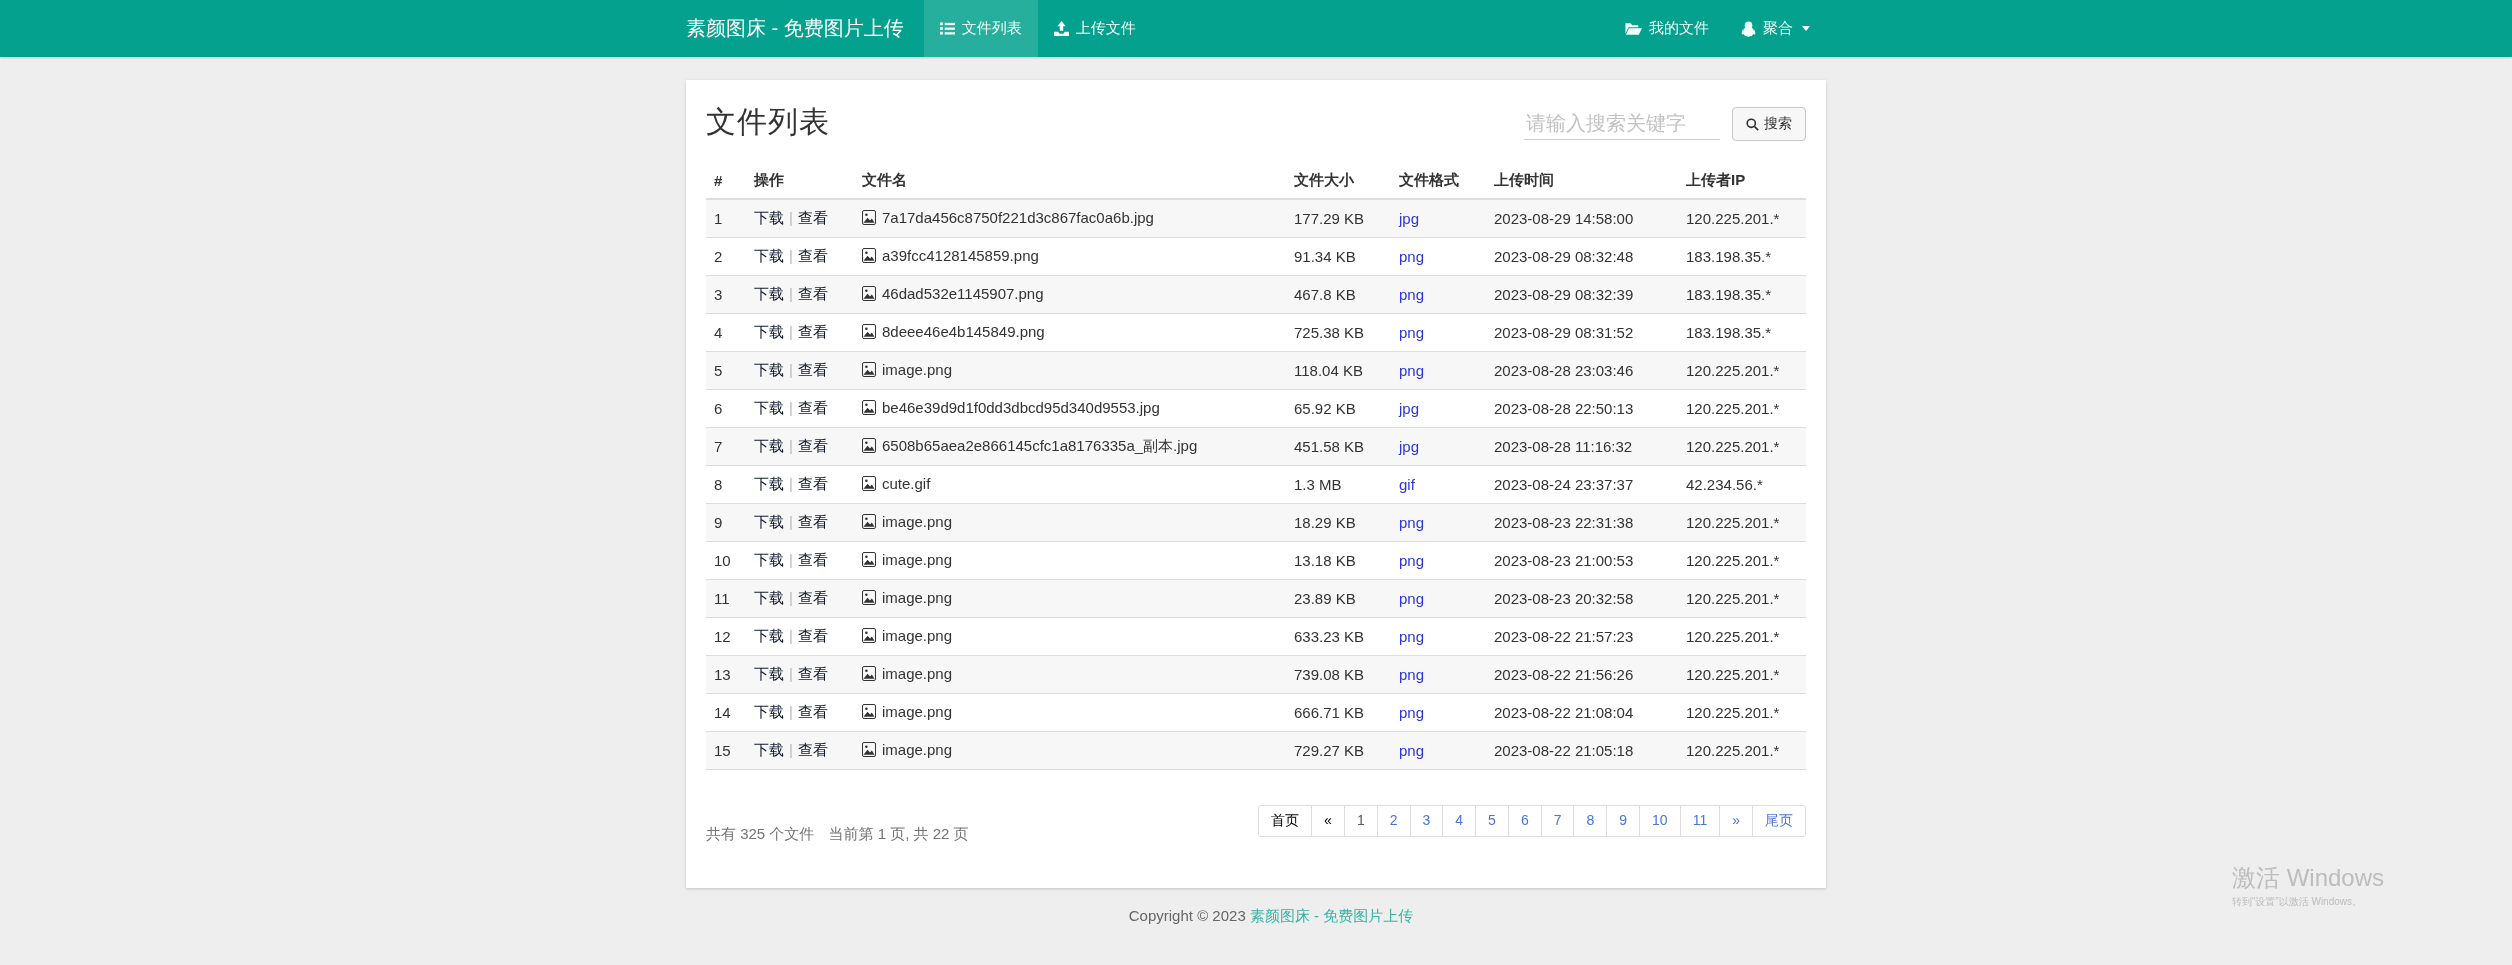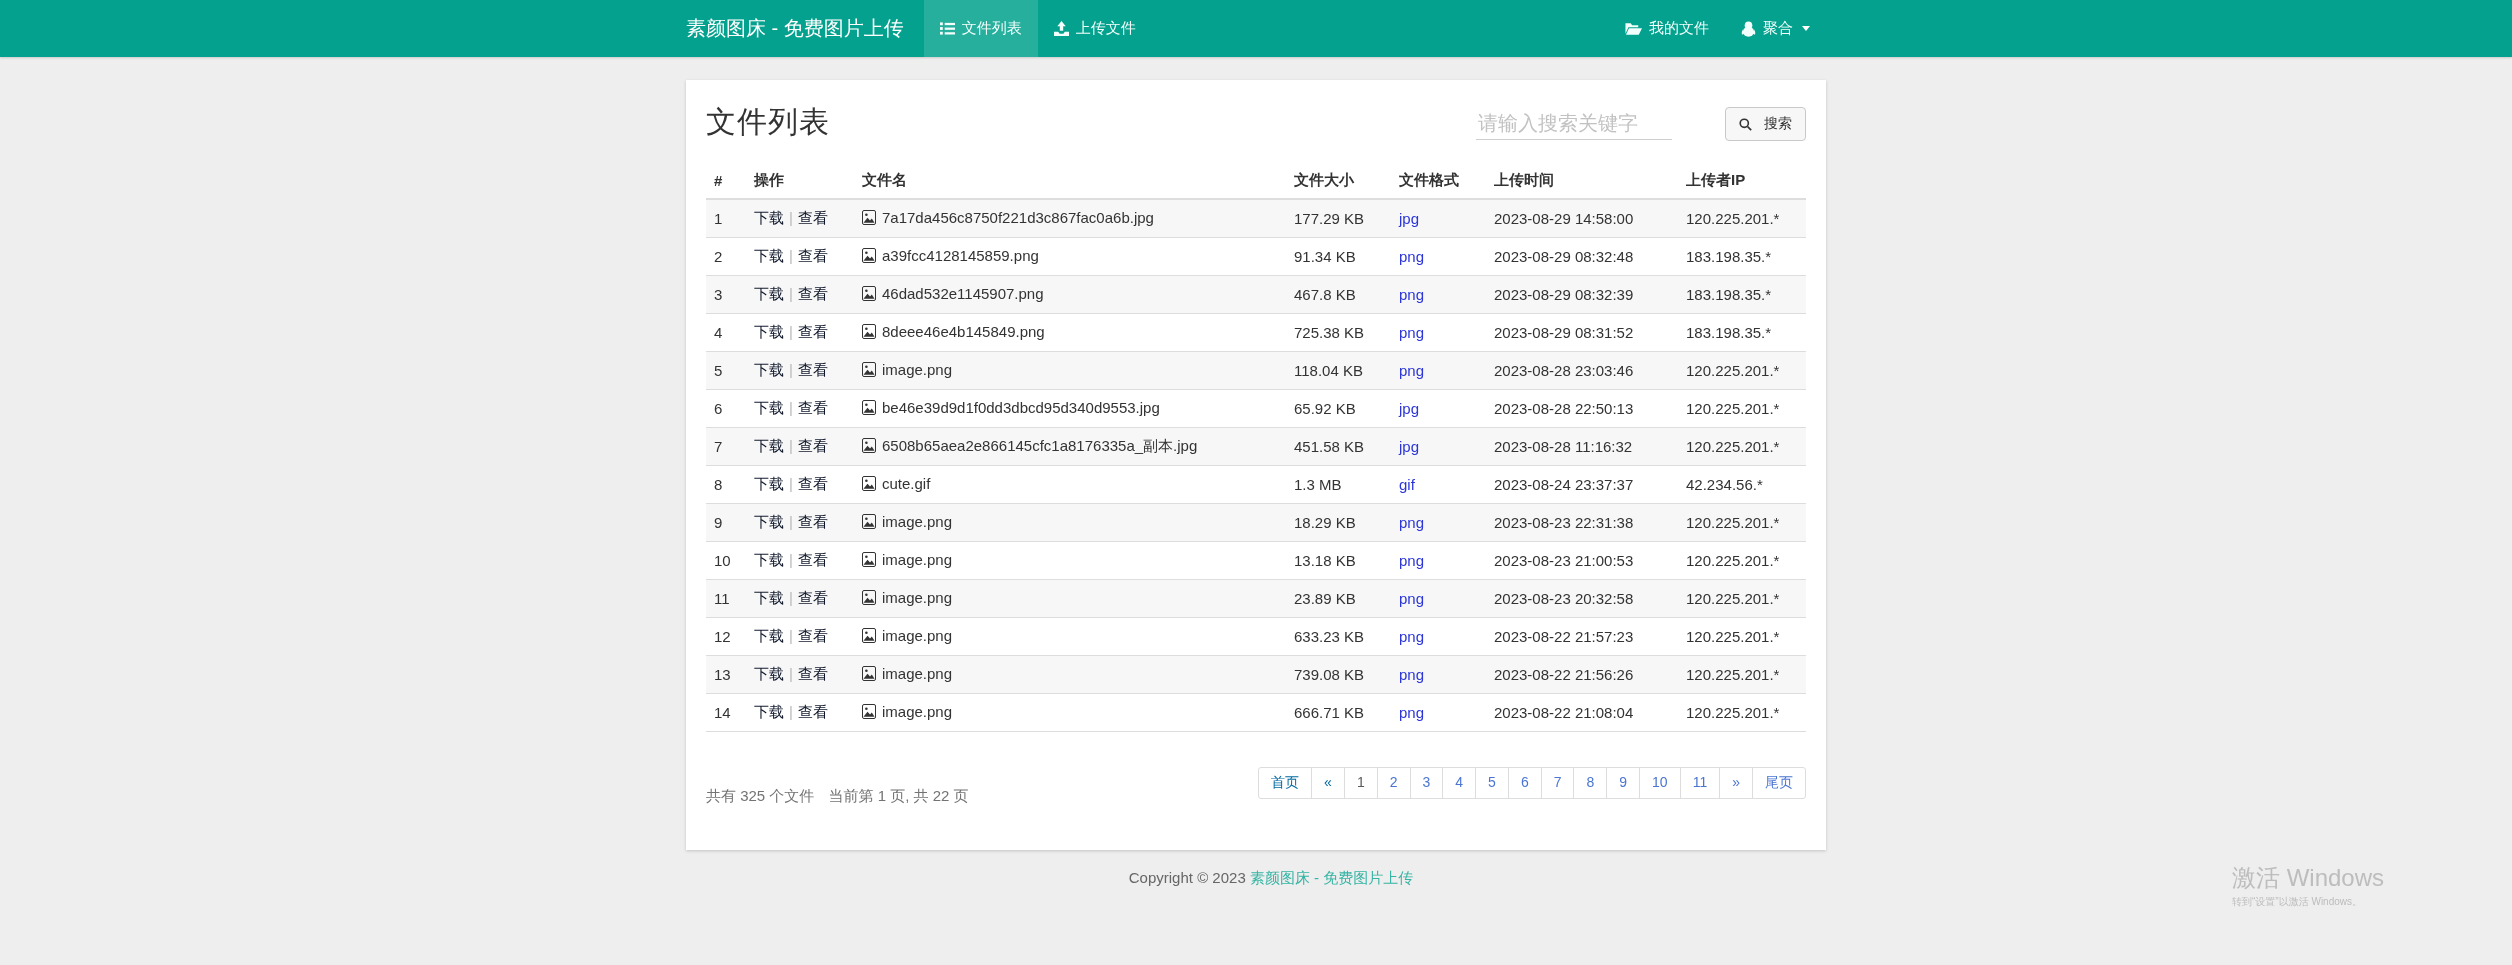--- a/index.html
+++ b/index.html
@@ -29,25 +29,24 @@
   .card-head { display:flex; justify-content:space-between; align-items:flex-end; margin-bottom:20px; }
   .page-title { font-size:30px; font-weight:400; color:#333; margin:8px 0 0 0; letter-spacing:1px; }
   .search-box { display:flex; align-items:center; gap:12px; padding-bottom:2px; }
   .search-input {
     width:196px; height:32px; border:none; border-bottom:1px solid #cfcfcf;
     background:transparent; font-size:20px; color:#333; outline:none; padding:4px 2px;
     font-family:inherit;
   }
   .search-input::placeholder { color:#c2c2c2; }
   .search-btn {
-    display:inline-flex; align-items:center; gap:12px;
+    display:inline-flex; align-items:center; gap:5px;
     height:34px; padding:0 13px; font-size:14px; color:#333;
     background:#f7f7f7; border:1px solid #c9c9c9; border-radius:4px; cursor:pointer;
     font-family:inherit;
-    margin-left:41px;
   }
   
   table.file-table { width:100%; border-collapse:collapse; font-size:15px; table-layout:fixed; }
   .file-table th {
     text-align:left; font-weight:bold; font-size:15px; color:#333;
     padding:8px 8px; border-bottom:2px solid #ddd; white-space:nowrap;
   }
   .file-table td { padding:9px 8px; border-top:1px solid #ddd; white-space:nowrap; overflow:hidden; }
   .file-table tbody tr:nth-child(odd) { background:#f7f7f7; }
   .file-table tbody tr:last-child { border-bottom:1px solid #ddd; }
@@ -59,21 +58,21 @@
   .table-foot { display:flex; justify-content:space-between; align-items:center; margin-top:27px; }
   .summary { font-size:15px; color:#737373;margin-top:28px; }
   .summary .gap { display:inline-block; width:10px; }
   .pagination { display:flex; list-style:none; margin:0; padding:0; }
   .pg-item {
     border:1px solid #ddd; margin-left:-1px; background:#fff;
     padding:6px 12px; font-size:14px; color:#4a75d2; cursor:pointer; white-space:nowrap;
   }
   .pg-item:first-child { border-radius:3px 0 0 3px; margin-left:0; }
   .pg-item:last-child { border-radius:0 3px 3px 0; }
-  .pg-item.disabled { color:#0369a1; cursor:default; }
+  .pg-item.disabled { color:#000000; cursor:default; }
   .pg-item.current { color:#5a5a5a; }
   
   .footer { text-align:center; margin-top:19px; font-size:15px; color:#666;padding-left:30px; }
   .footer a { color:#35b4a4; text-decoration:none; cursor:pointer; }
   
   .watermark { position:absolute; left:2232px; top:864px; color:rgba(140,140,140,.5); pointer-events:none; }
   .watermark .wm1 { font-size:24px; line-height:28px; }
   .watermark .wm2 { font-size:10px; line-height:20px; }
 </style>
 </head>
@@ -348,20 +347,33 @@
     <td><span class="file-icon"><svg width="14" height="15" viewBox="0 0 14 15" fill="none">
                 <rect x="0.5" y="0.5" width="13" height="14" rx="1.5" stroke="#333"></rect>
                 <circle cx="4.4" cy="4.8" r="1.3" fill="#333"></circle>
                 <path d="M1.5 12.8 L5.5 7.8 L8 10.5 L9.8 8.5 L12.5 12.8 Z" fill="#333"></path>
               </svg></span><span>image.png</span></td>
     <td>666.71 KB</td>
     <td><a class="fmt-link">png</a></td>
     <td>2023-08-22 21:08:04</td>
     <td>120.225.201.*</td>
   </tr>
+        <tr>
+    <td>15</td>
+    <td><a class="act-link">下载</a><span class="act-sep">|</span><a class="act-link">查看</a></td>
+    <td><span class="file-icon"><svg width="14" height="15" viewBox="0 0 14 15" fill="none">
+                <rect x="0.5" y="0.5" width="13" height="14" rx="1.5" stroke="#333"></rect>
+                <circle cx="4.4" cy="4.8" r="1.3" fill="#333"></circle>
+                <path d="M1.5 12.8 L5.5 7.8 L8 10.5 L9.8 8.5 L12.5 12.8 Z" fill="#333"></path>
+              </svg></span><span>image.png</span></td>
+    <td>729.27 KB</td>
+    <td><a class="fmt-link">png</a></td>
+    <td>2023-08-22 21:05:18</td>
+    <td>120.225.201.*</td>
+  </tr>
       </tbody>
   </table>
 
   <div class="table-foot">
     <div class="summary">
       <span>共有 325 个文件</span><span class="gap"></span>
       <span>当前第 1 页, 共 22 页</span>
     </div>
     <ul class="pagination">
         <li class="pg-item disabled">首页</li>

